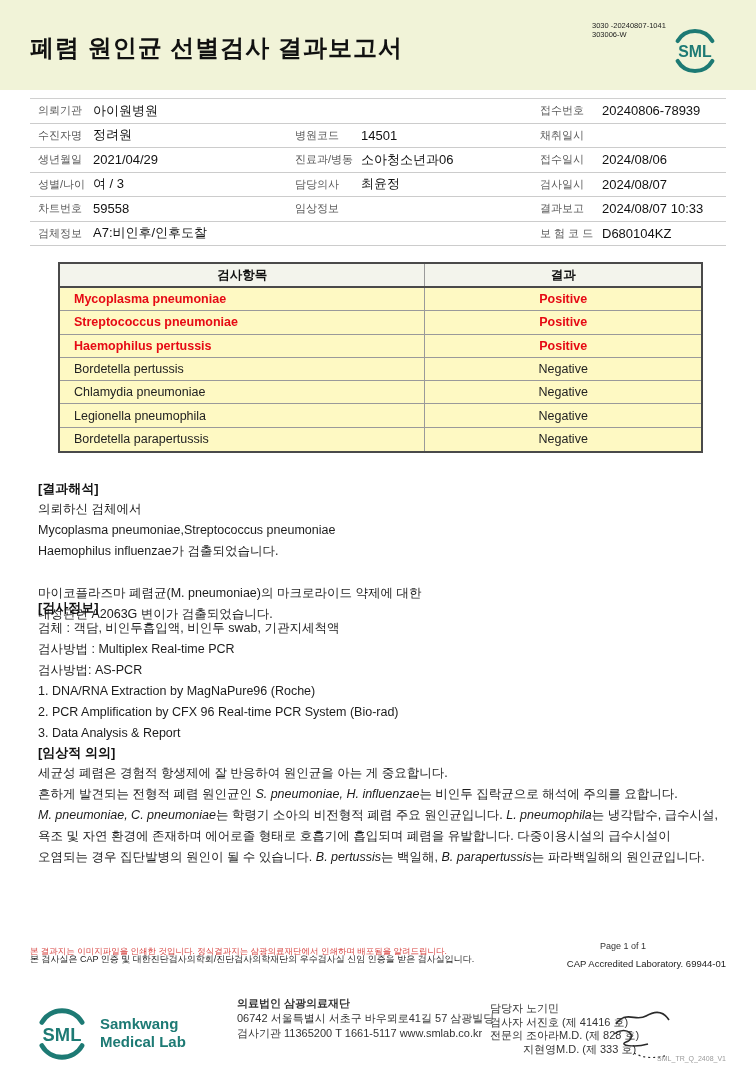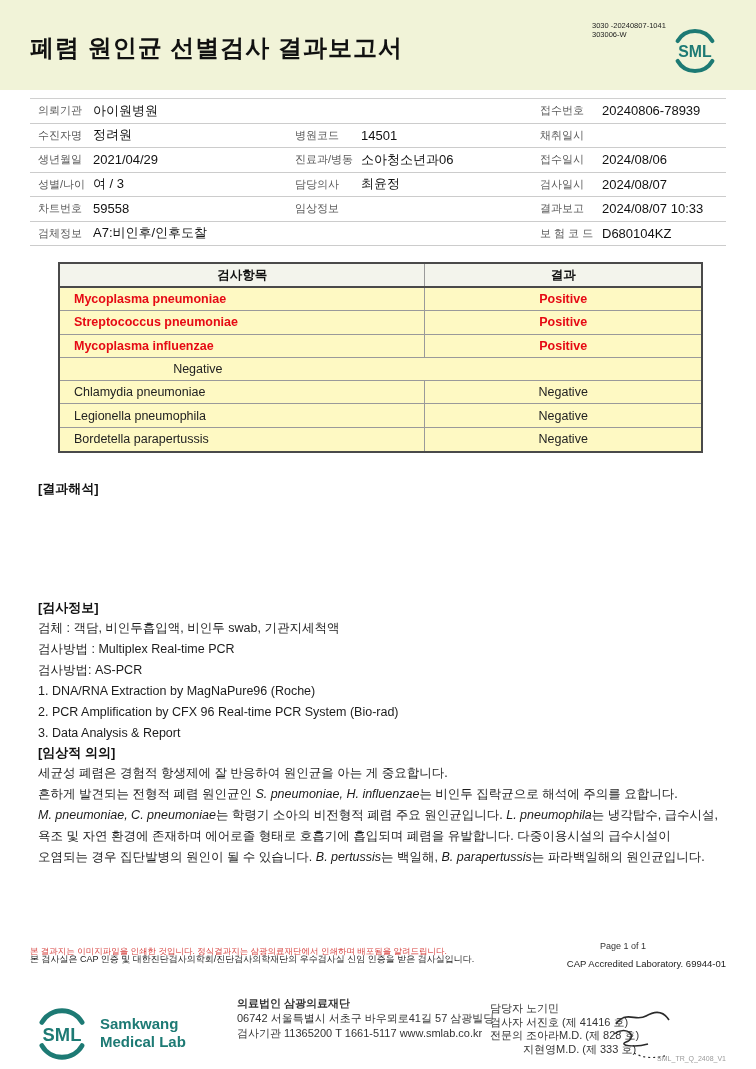--- a/index.html
+++ b/index.html
@@ -166,43 +166,52 @@
     <div id="result-rows">
         <div class="rt-row pos">
           <div class="rt-item">Mycoplasma pneumoniae</div>
           <div class="rt-res">Positive</div>
         </div>
         <div class="rt-row pos">
           <div class="rt-item">Streptococcus pneumoniae</div>
           <div class="rt-res">Positive</div>
         </div>
         <div class="rt-row pos">
-          <div class="rt-item">Mycoplasma influenzae</div>
+          <div class="rt-item">Haemophilus pertussis</div>
           <div class="rt-res">Positive</div>
         </div>
         <div class="rt-row">
+          <div class="rt-item">Bordetella pertussis</div>
           <div class="rt-res">Negative</div>
         </div>
         <div class="rt-row">
           <div class="rt-item">Chlamydia pneumoniae</div>
           <div class="rt-res">Negative</div>
         </div>
         <div class="rt-row">
           <div class="rt-item">Legionella pneumophila</div>
           <div class="rt-res">Negative</div>
         </div>
         <div class="rt-row">
           <div class="rt-item">Bordetella parapertussis</div>
           <div class="rt-res">Negative</div>
         </div>
       </div>
   </section>
 
   <section class="txt sec-interp">
     <div class="sec-head">[결과해석]</div>
+    <div>
+        <div class="sec-line">의뢰하신 검체에서</div>
+        <div class="sec-line">Mycoplasma pneumoniae,Streptococcus pneumoniae</div>
+        <div class="sec-line">Haemophilus influenzae가 검출되었습니다.</div>
+        <div class="sec-line"></div>
+        <div class="sec-line">마이코플라즈마 폐렴균(M. pneumoniae)의 마크로라이드 약제에 대한</div>
+        <div class="sec-line">내성관련 A2063G 변이가 검출되었습니다.</div>
+      </div>
   </section>
 
   <section class="txt sec-test">
     <div class="sec-head">[검사정보]</div>
     <div>
         <div class="sec-line">검체 : 객담, 비인두흡입액, 비인두 swab, 기관지세척액</div>
         <div class="sec-line">검사방법 : Multiplex Real-time PCR</div>
         <div class="sec-line">검사방법: AS-PCR</div>
         <div class="sec-line">1. DNA/RNA Extraction by MagNaPure96 (Roche)</div>
         <div class="sec-line">2. PCR Amplification by CFX 96 Real-time PCR System (Bio-rad)</div>

